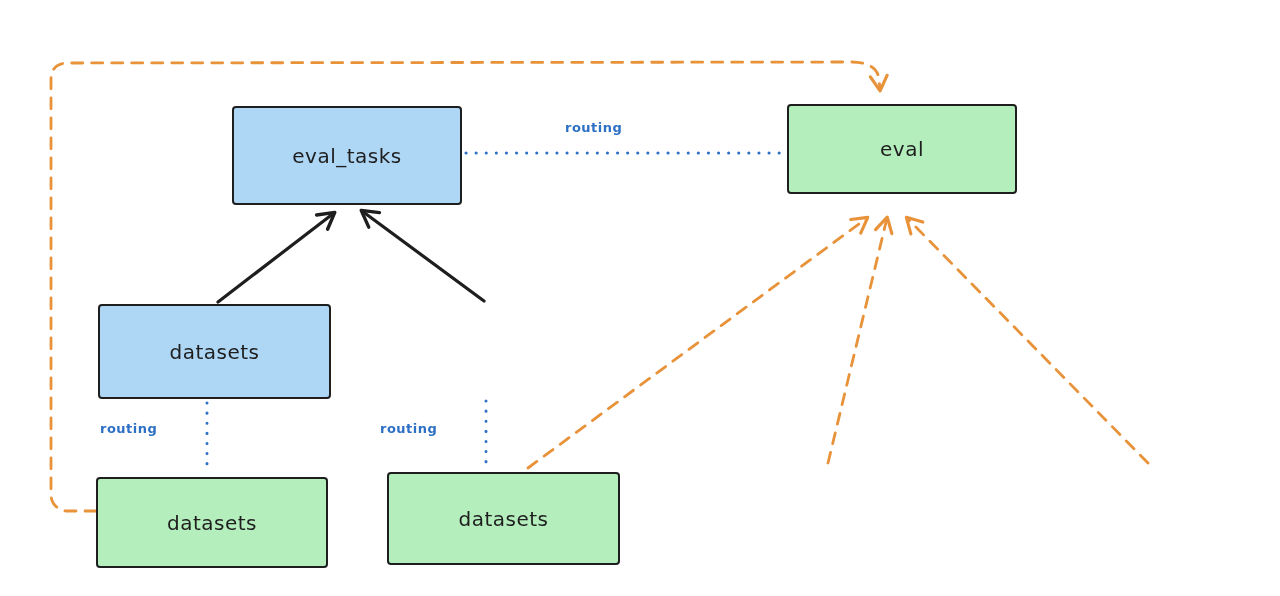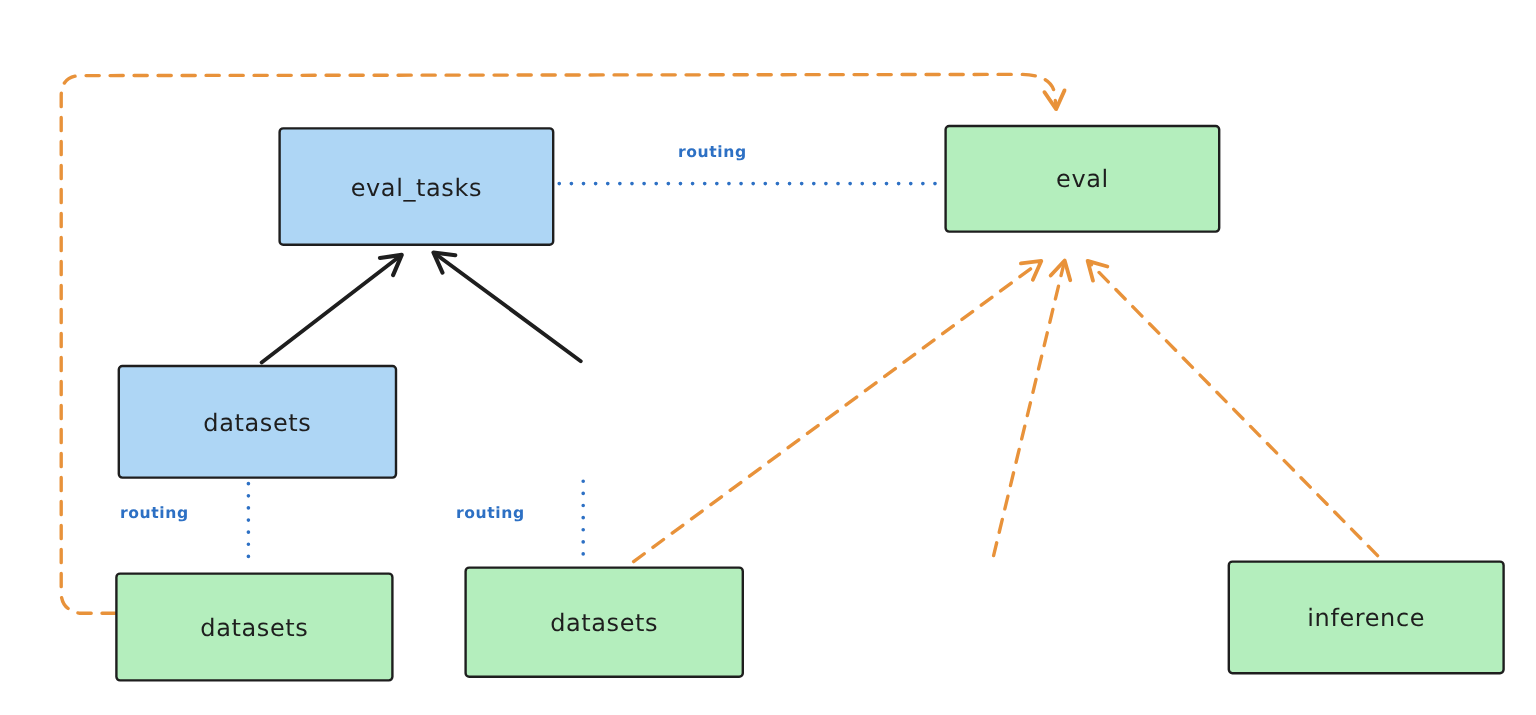--- a/index.html
+++ b/index.html
@@ -89,21 +89,18 @@
 
   <div class="node green" style="left:96px; top:477px; width:232px; height:91px;">
     <span>datasets</span>
   </div>
 
   <div class="node green" style="left:387px; top:472px; width:233px; height:93px;">
     <span>datasets</span>
   </div>
 
 
-  <div class="node green" style="left:1023px; top:467px; width:231px; height:95px;">
-    <span>inference</span>
-  </div>
 
   <div class="edge-label" style="left:565px; top:120px;">routing</div>
   <div class="edge-label" style="left:100px; top:421px;">routing</div>
   <div class="edge-label" style="left:380px; top:421px;">routing</div>
 
 </div>
 
 </body></html>

